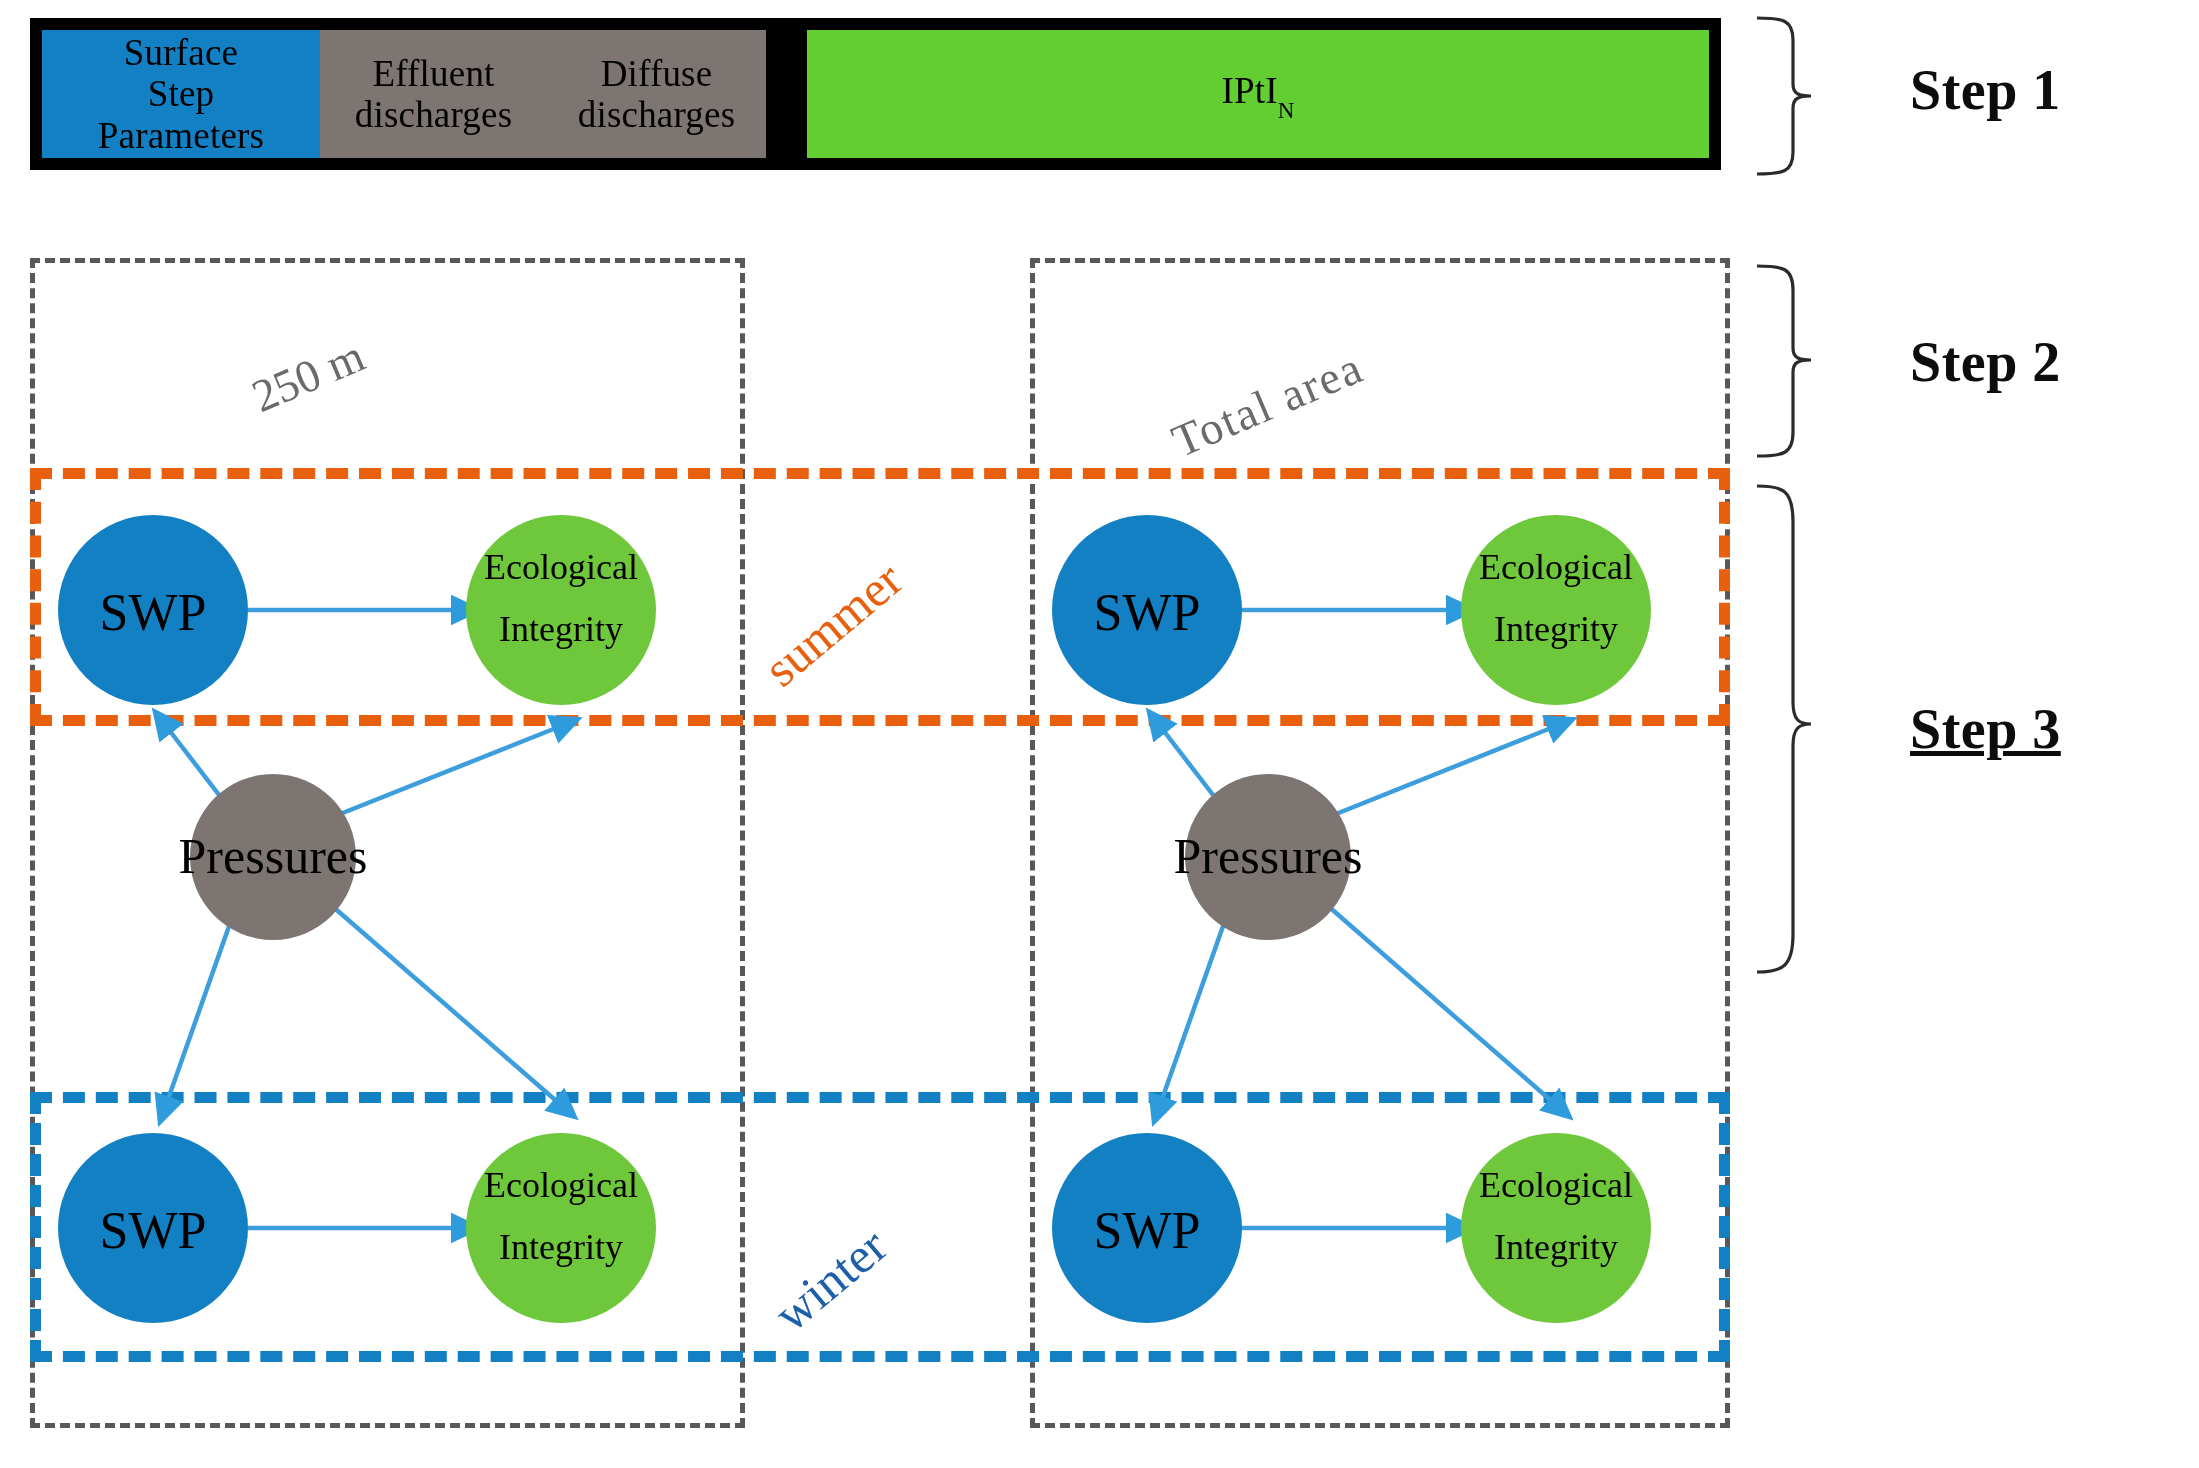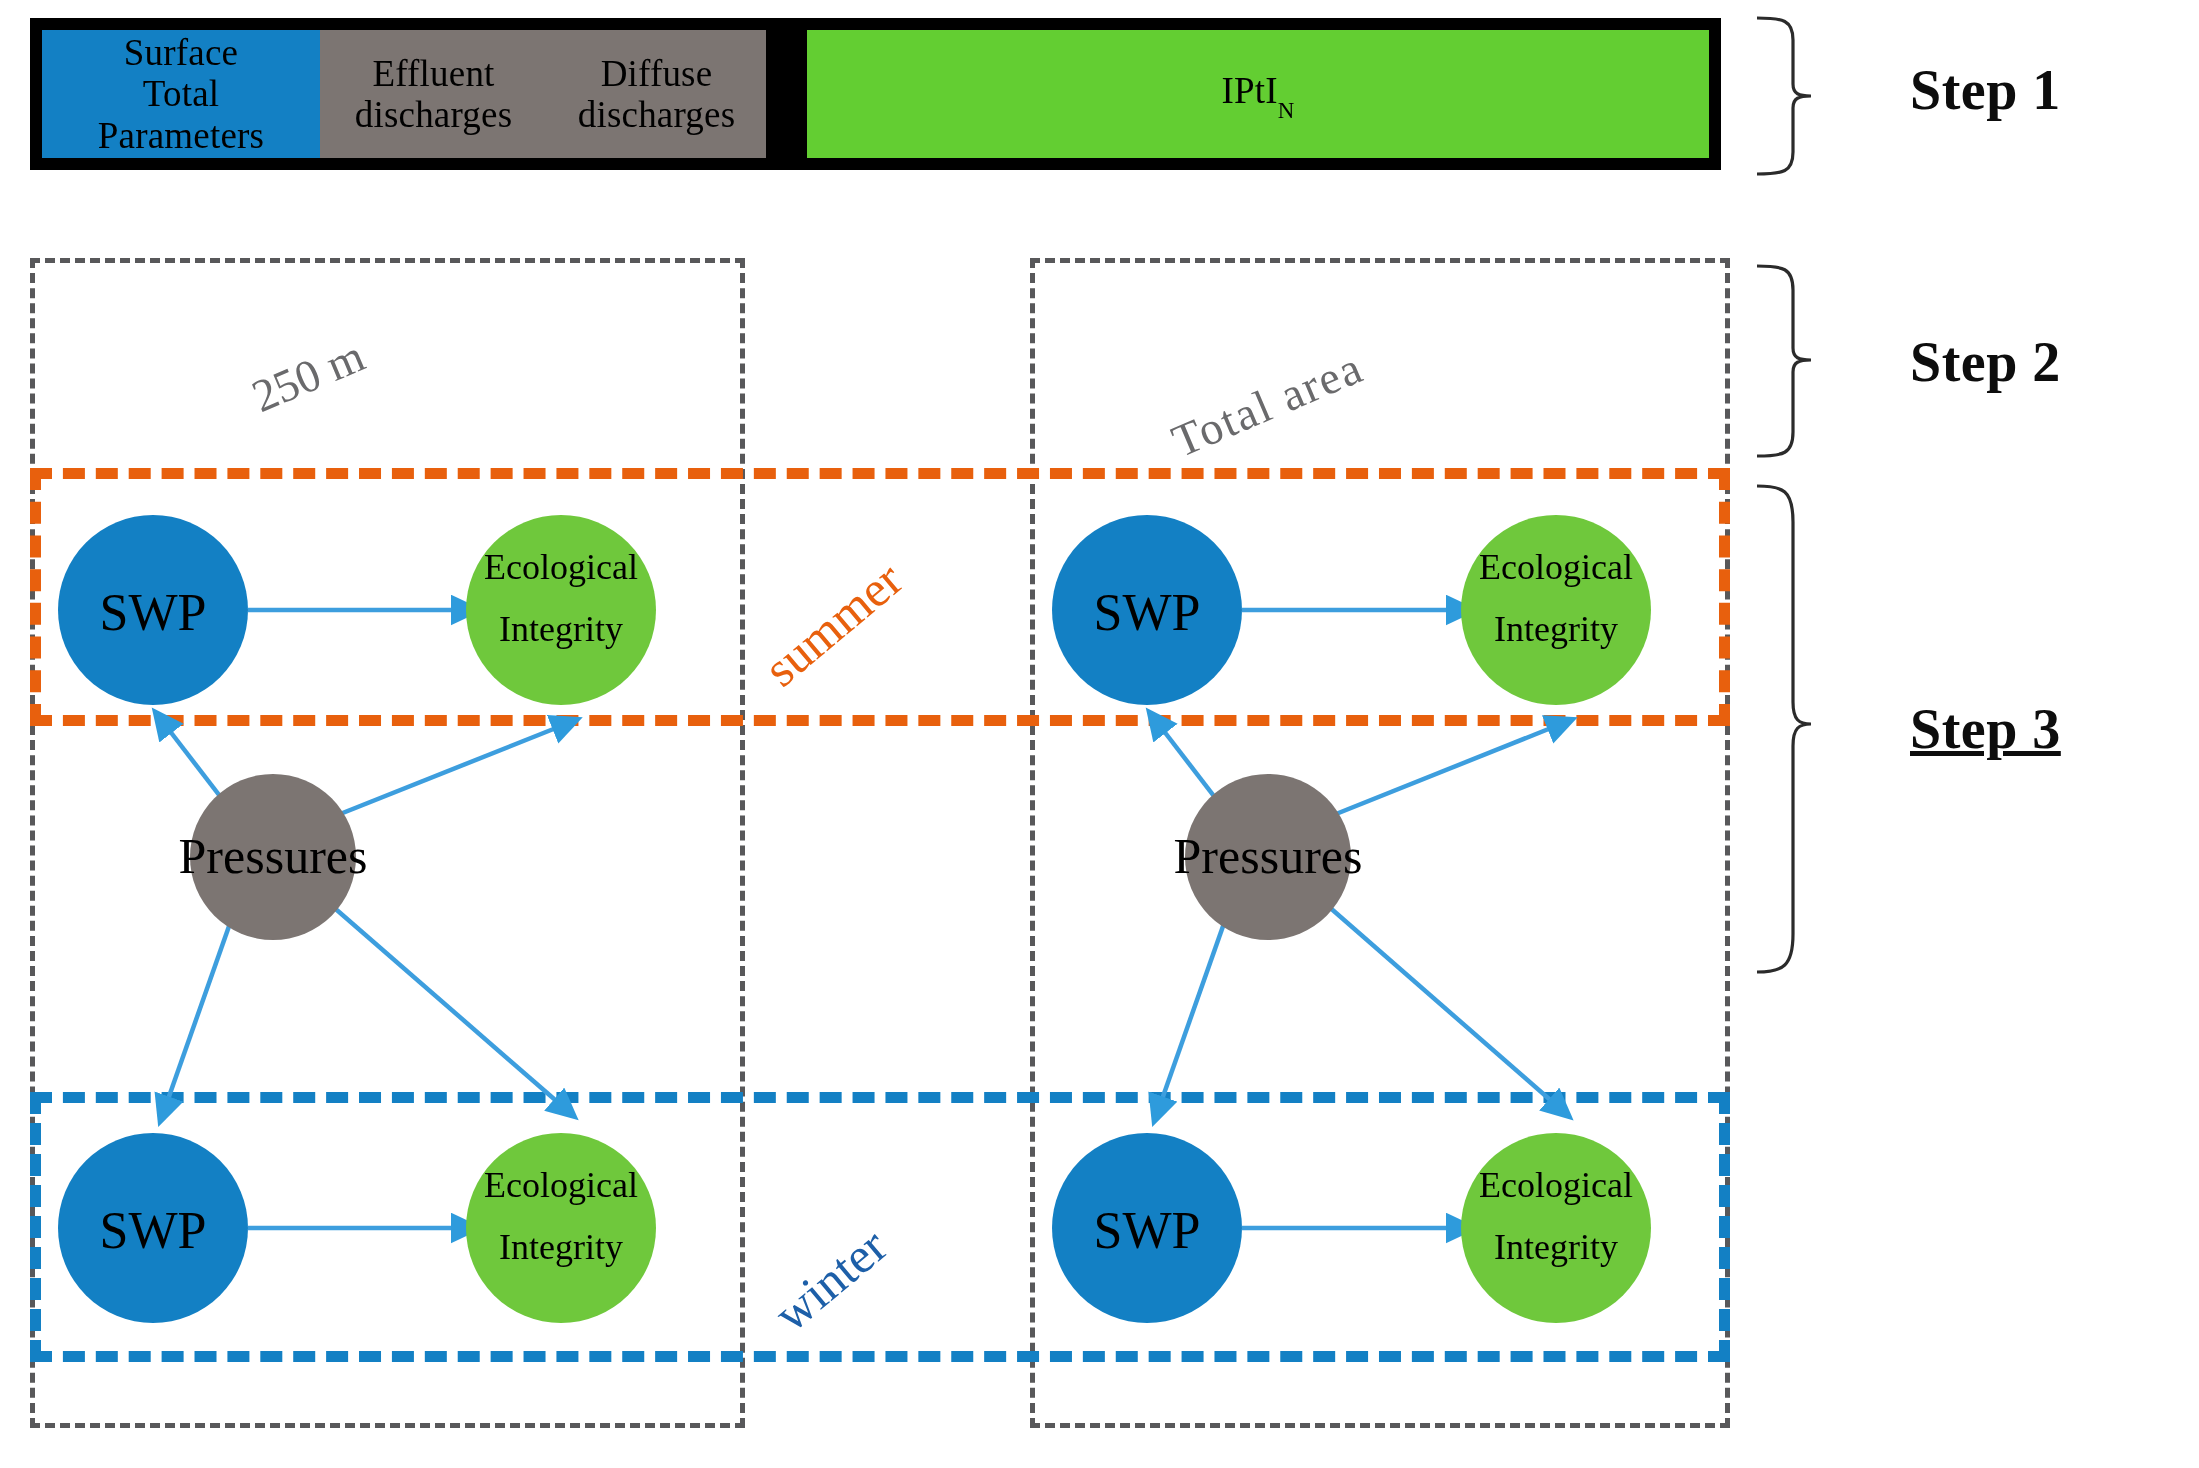--- a/index.html
+++ b/index.html
@@ -177,21 +177,21 @@
 <body>
 
 <div id="canvas">
 
   <div id="header-bar">
     <div id="header-cells">
 
       <div class="hcell blue" id="cell-swp">
         <div>
           <div>Surface</div>
-          <div>Total</div>
+          <div>Step</div>
           <div>Parameters</div>
         </div>
       </div>
 
 
 
       <div class="hcell gray" id="cell-effluent">
         <div>
           <div>Effluent</div>
           <div>discharges</div>

